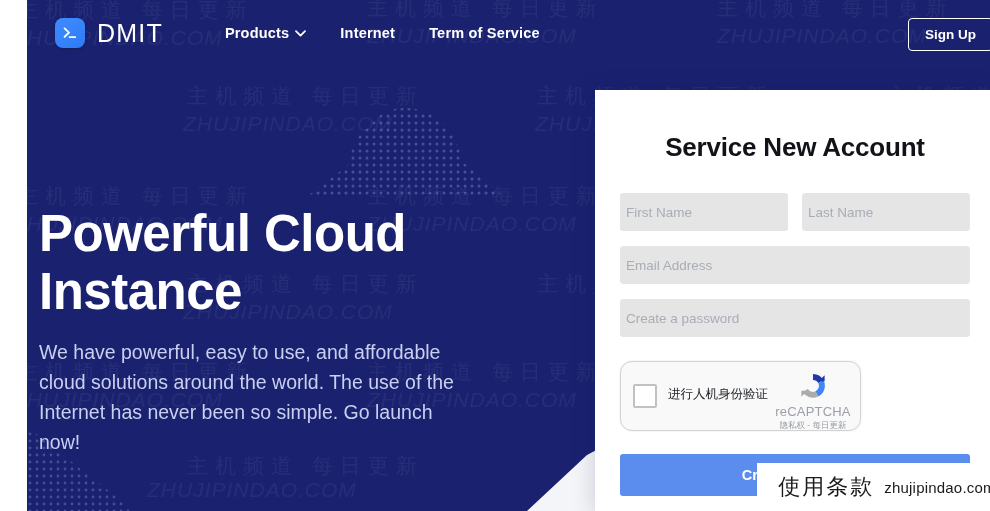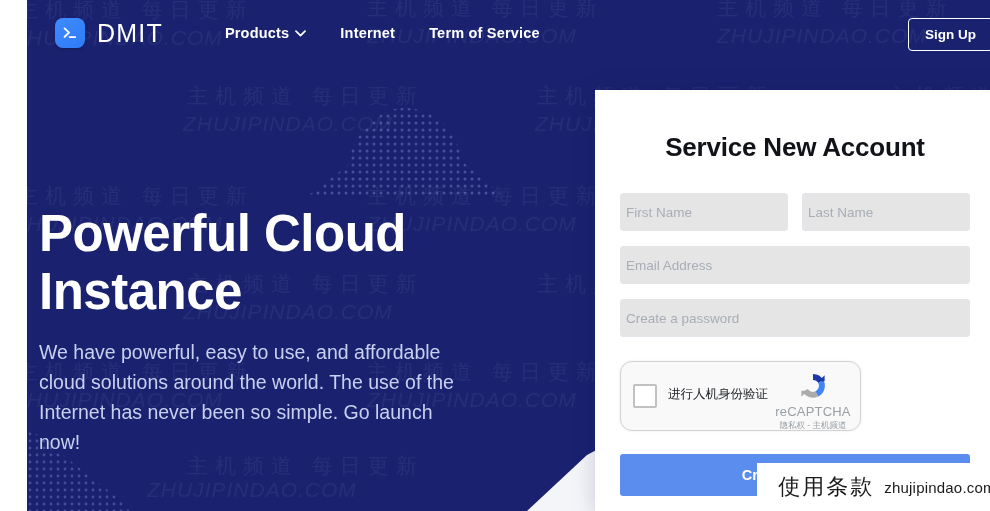--- a/index.html
+++ b/index.html
@@ -292,21 +292,21 @@
         <div class="rc-label">进行人机身份验证</div>
         <div class="rc-brand">
           <svg class="rc-logo" viewBox="0 0 40 40">
             <path d="M20 5 a15 15 0 0 1 13 7.6 l-6.4 3.7 A7.6 7.6 0 0 0 20 12.4 Z" fill="#1c3aa9"></path>
             <path d="M33 12.6 a15 15 0 0 1 -6.6 20.6 l-3.4-6.6 a7.6 7.6 0 0 0 3.6-10.3 Z" fill="#4285f4"></path>
             <path d="M26.4 33.2 A15 15 0 0 1 7 27.6 l6.5-3.8 a7.6 7.6 0 0 0 9.5 2.9 Z" fill="#ababab"></path>
             <path d="M34.5 6.5 l0 7.5 l-7.5 0 Z" fill="#1c3aa9"></path>
             <path d="M5.5 33.5 l0-7.5 l7.5 0 Z" fill="#ababab"></path>
           </svg>
           <div class="rc-name">reCAPTCHA</div>
-          <div class="rc-terms">隐私权 - 主机频道</div>
+          <div class="rc-terms">隐私权 - 每日更新</div>
         </div>
       </div>
     </div>
 
     <button class="create-btn">Create Account</button>
   </div>
 
   <div class="wm-badge">
     <span class="wm-badge-cn">使用条款</span>
     <span class="wm-badge-en">zhujipindao.com</span>

